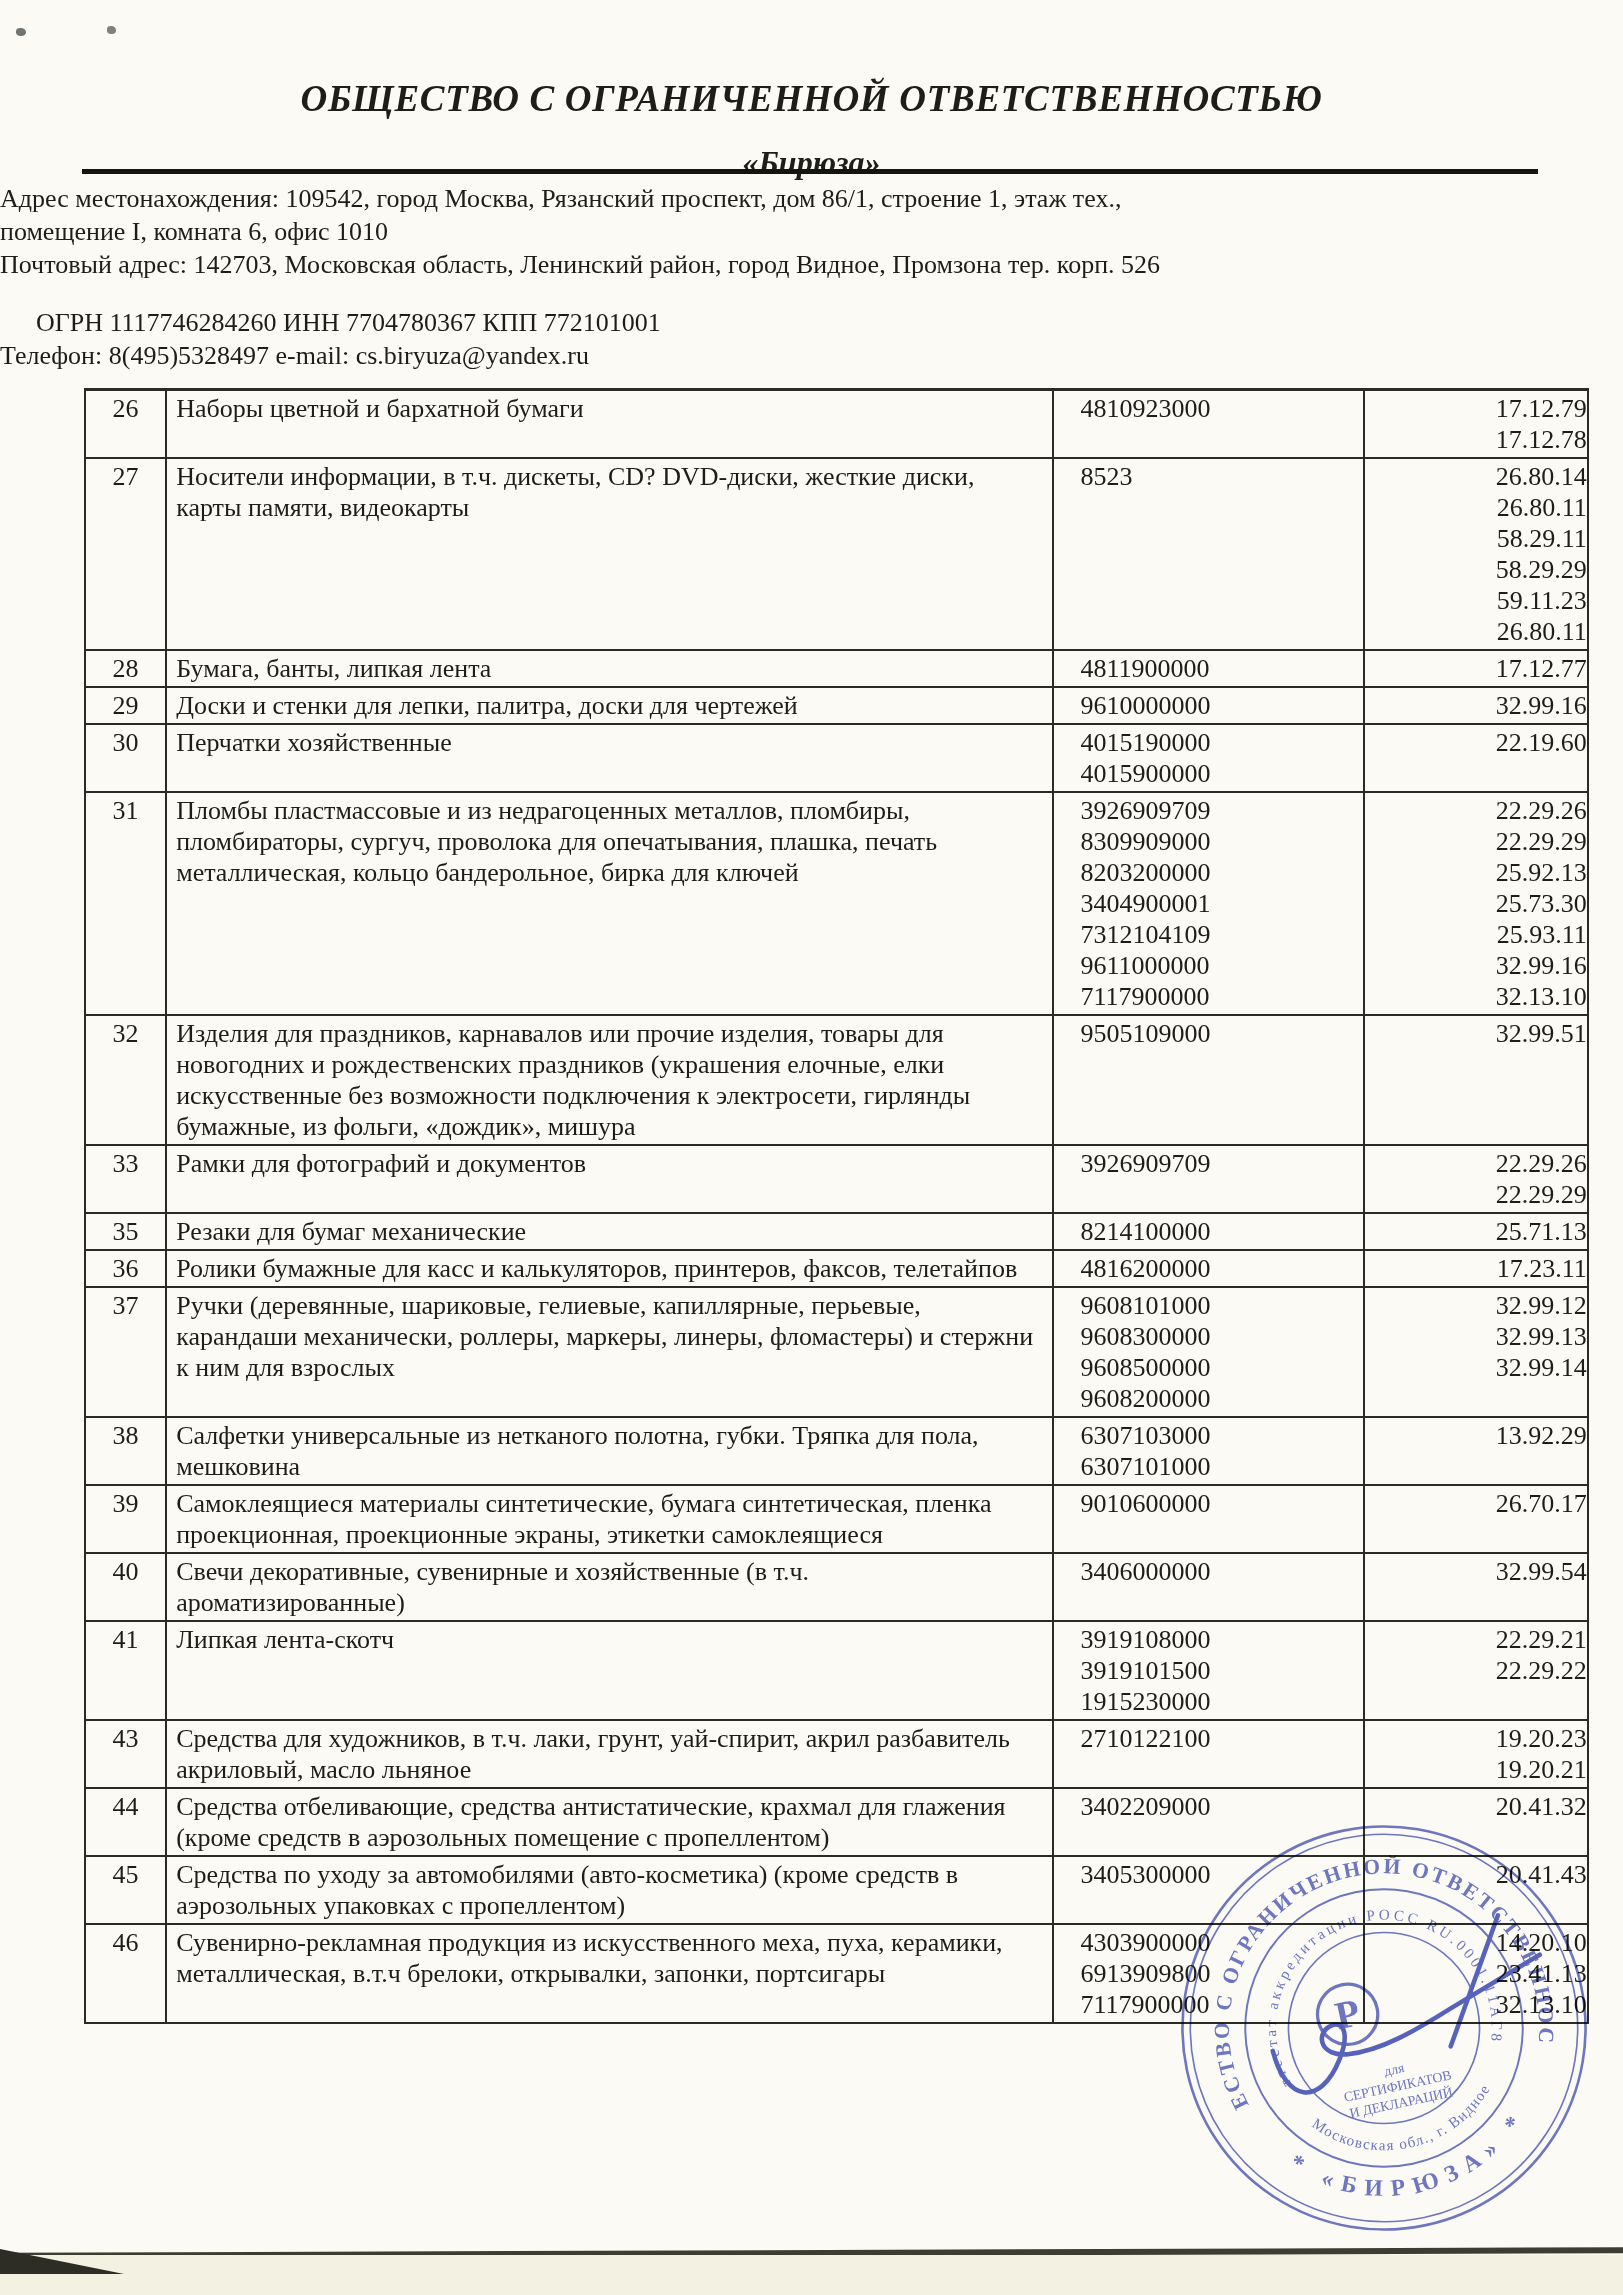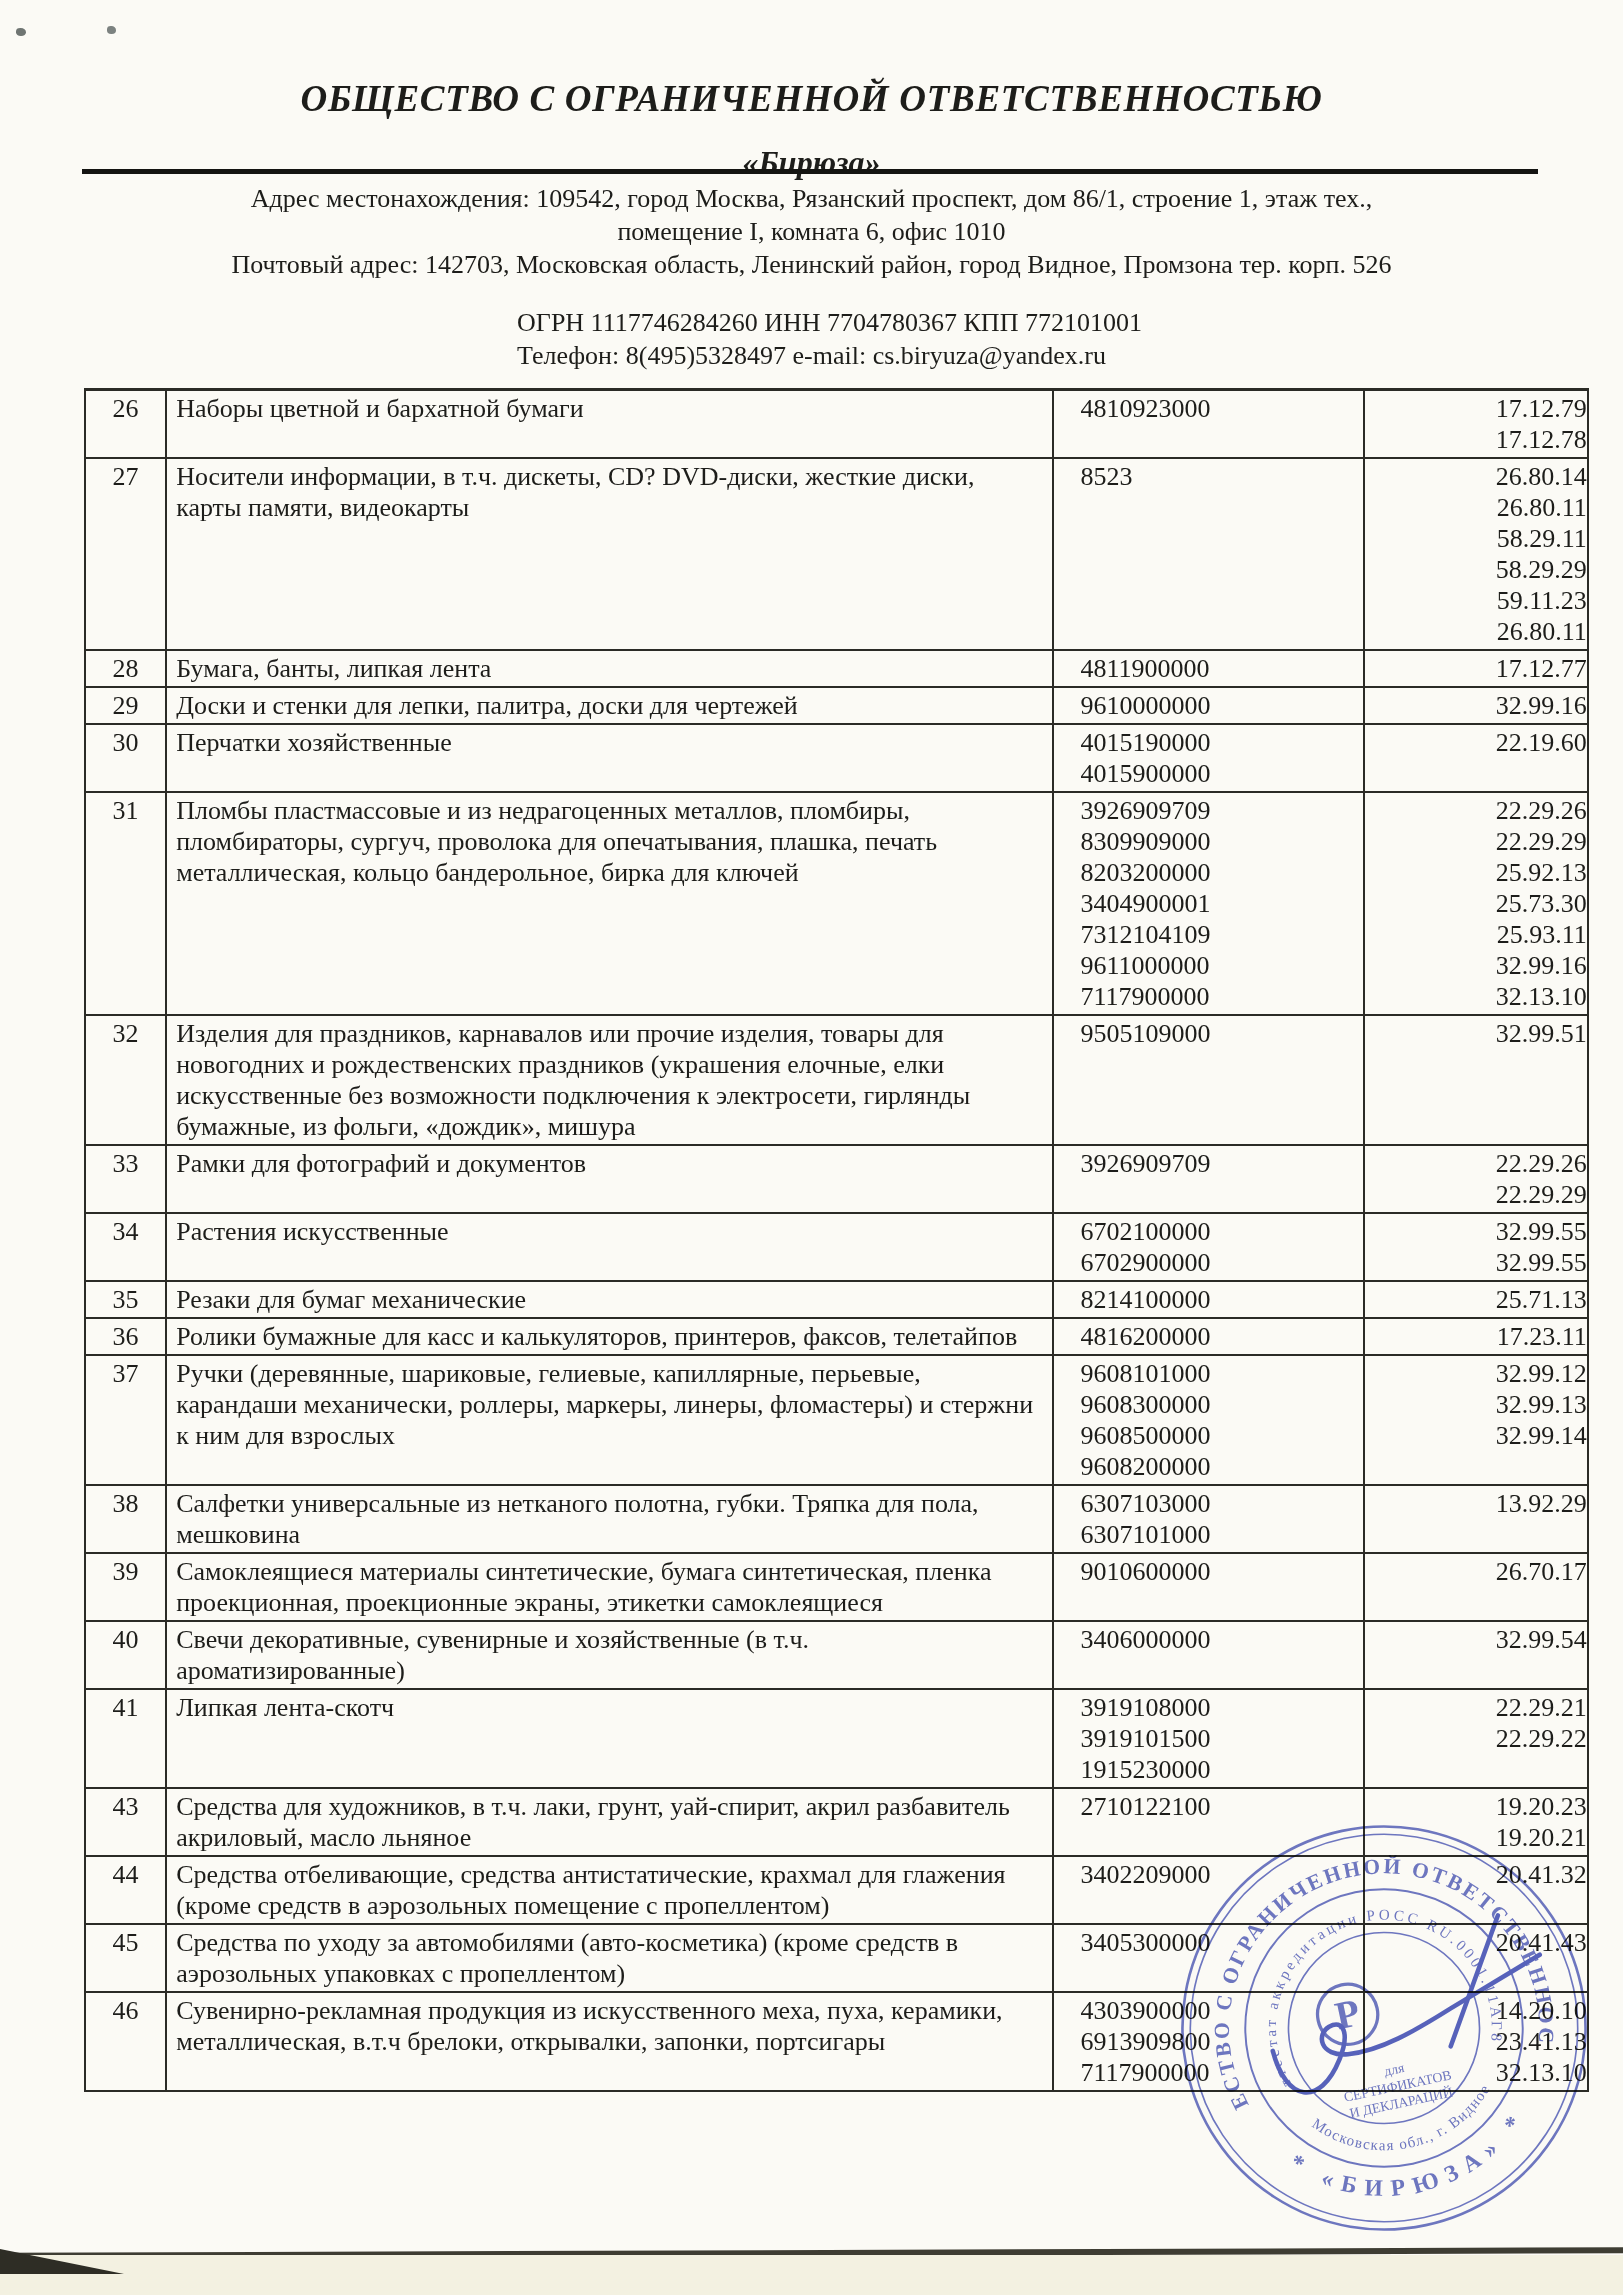--- a/index.html
+++ b/index.html
@@ -14,21 +14,21 @@
   .speck{position:absolute;background:#6f7572;border-radius:45% 55% 50% 50%;}
   .speck.s1{left:15.7px;top:27.5px;width:10.5px;height:8.5px;}
   .speck.s2{left:107px;top:26px;width:8.5px;height:7.9px;background:#7c8280;}
   .speck.s3{left:692px;top:2261px;width:5.9px;height:4.6px;background:#9a9a8c;}
   
   .title1{position:absolute;top:77px;left:0;width:100%;text-align:center;
     font-size:37px;font-weight:bold;font-style:italic;letter-spacing:0.7px;}
   .title2{position:absolute;top:144px;left:0;width:100%;text-align:center;
     font-size:32px;font-weight:bold;font-style:italic;}
   .rule{position:absolute;top:169px;left:82px;width:1456px;height:4.6px;background:#141411;}
-  .addr{position:absolute;top:182px;left:0;width:100%;text-align:center;
+  .addr{position:absolute;top:182px;left:0;width:100%;text-align:left;
     font-size:26px;line-height:33px;}
   .addr p{margin:0;}
   .addr .gap{margin-top:25px;margin-left:36px;}
   
   table.goods{
     position:absolute;top:388px;left:84px;border-collapse:collapse;table-layout:fixed;
     font-size:26px;line-height:31px;
   }
   table.goods{border:2.6px solid #2b2b26;border-top-width:3.9px;}
   table.goods td{border:2.6px solid #2b2b26;vertical-align:top;}
@@ -161,32 +161,20 @@
         </tr>
         <tr>
           <td class="cell-num">33</td>
           <td class="cell-desc">Рамки для фотографий и документов</td>
           <td class="cell-code">
             <div>3926909709</div>
           </td>
           <td class="cell-class">
             <div>22.29.26</div>
             <div>22.29.29</div>
-          </td>
-        </tr>
-        <tr>
-          <td class="cell-num">34</td>
-          <td class="cell-desc">Растения искусственные</td>
-          <td class="cell-code">
-            <div>6702100000</div>
-            <div>6702900000</div>
-          </td>
-          <td class="cell-class">
-            <div>32.99.55</div>
-            <div>32.99.55</div>
           </td>
         </tr>
         <tr>
           <td class="cell-num">35</td>
           <td class="cell-desc">Резаки для бумаг механические</td>
           <td class="cell-code">
             <div>8214100000</div>
           </td>
           <td class="cell-class">
             <div>25.71.13</div>

